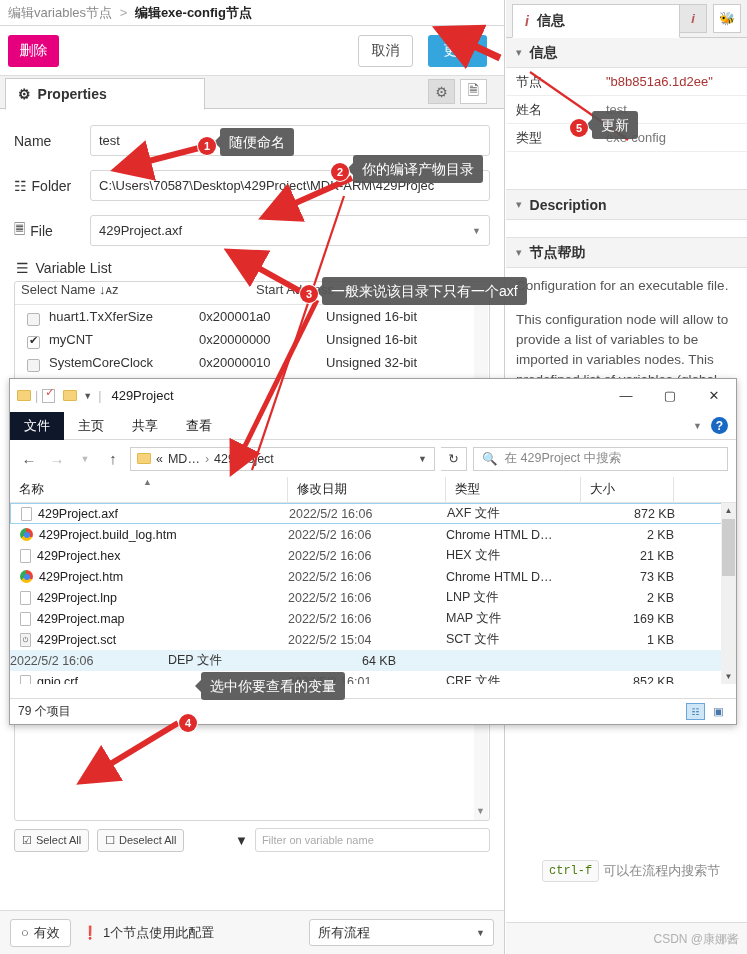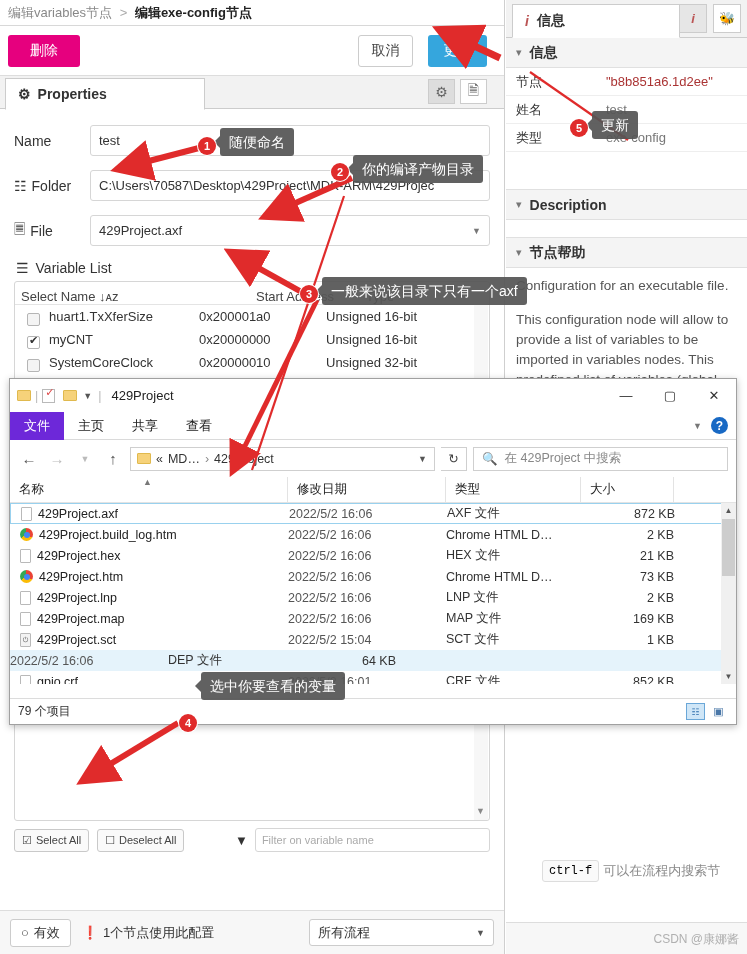--- a/index.html
+++ b/index.html
@@ -26,21 +26,21 @@
   }
   #breadcrumb .crumb-cur { color:#222; font-weight:bold; }
   #breadcrumb .sep { color:#aaa; padding:0 4px; }
 
   #toolbar {
     height:50px; position:relative; background:#fff;
     border-bottom:1px solid #ddd;
   }
   .btn { border-radius:3px; font-size:14px; cursor:pointer; }
   #delete-btn {
-    position:absolute; left:8px; top:9px; width:72px; height:32px;
+    position:absolute; left:8px; top:9px; width:51px; height:32px;
     background:#e6007e; color:#fff; border:none;
     font-family:"Liberation Sans",sans-serif;
   }
   #cancel-btn {
     position:absolute; left:358px; top:9px; width:55px; height:32px;
     background:#fff; color:#444; border:1px solid #ccc;
     font-family:"Liberation Sans",sans-serif;
   }
   #update-btn {
     position:absolute; left:428px; top:9px; width:59px; height:32px;
@@ -96,21 +96,21 @@
     font-size:11px; color:#333;
   }
   .sectlabel { display:flex; align-items:center; gap:7px; font-size:14px; margin:2px 0 5px 2px; }
 
   
   #varlist {
     margin:0 14px; border:1px solid #d6d6d6; border-radius:3px;
     background:#fff; height:540px; position:relative; overflow:hidden;
   }
   #varlist-head {
-    display:flex; height:23px; align-items:flex-end; font-size:13px;
+    display:flex; height:23px; align-items:flex-start; font-size:13px;
     color:#444; border-bottom:1px solid #e4e4e4; padding-left:6px;gap:20px;
   }
   .vh-name { width:215px; } .vh-addr { width:90px; } .vh-type { flex:1; }
   .vrow {
     display:flex; height:23px; align-items:center; font-size:13px;
     color:#333; padding-left:6px;
   }
   .vrow .vn { width:178px; padding-left:28px; position:relative; }
   .vrow .vc { position:absolute; left:6px; top:4px; }
   .vrow .va { width:127px; } .vrow .vt { flex:1; }
@@ -183,21 +183,21 @@
   .inforow .v.str { color:#a33; }
   #desc-body { height:18px; border-bottom:1px solid #e0e0e0; background:#fff; }
   #help-body { padding:8px 10px 0 10px; font-size:13.5px; color:#555; line-height:20px; }
   #help-body p { margin:0 0 14px 0; }
   #ctrlf-hint {
     position:absolute; left:36px; bottom:72px; display:flex; align-items:center; gap:4px;
     font-size:13px; color:#8a8a8a;
   }
   #ctrlf-key {
     border:1px solid #ddd; border-radius:3px; padding:3px 6px; background:#fafafa;
-    font-family:"Liberation Mono", monospace; font-size:12px; color:#000000;
+    font-family:"Liberation Mono", monospace; font-size:12px; color:#4d7c0f;
   }
   #csdn {
     position:absolute; right:8px; bottom:6px; font-size:12px; color:#b0b0b0;
   }
   #info-footer { position:absolute; left:0; right:0; bottom:0; height:32px; border-top:1px solid #ddd; background:#f7f7f7;}
 
   
   #explorer {
     position:absolute; left:9px; top:378px; width:728px; height:347px;
     background:#fff; border:1px solid #a0a0a0;
@@ -207,21 +207,21 @@
   #exp-titlebar { height:33px; display:flex; align-items:center; padding-left:7px; background:#fff; }
   .mini-folder { width:14px; height:11px; background:#f6d27a; border:1px solid #e0b94e; border-radius:1px; }
   #exp-title { margin-left:10px; font-size:13px; color:#222; }
   #exp-wincontrols { margin-left:auto; display:flex; height:33px; }
   #exp-wincontrols div { width:44px; display:flex; align-items:center; justify-content:center; font-size:13px; color:#333; cursor:pointer;}
   #exp-ribbon {
     height:28px; display:flex; align-items:center; background:#fff;
     border-bottom:1px solid #dadada; position:relative;
   }
   #exp-ribbon .rtab { padding:0 14px; height:28px; display:flex; align-items:center; font-size:13px; color:#222; cursor:pointer;}
-  #exp-ribbon .rtab.file { background:#6d28d9; color:#fff; }
+  #exp-ribbon .rtab.file { background:#0f172a; color:#fff; }
   #exp-help { position:absolute; right:8px; display:flex; align-items:center; gap:9px;}
   #exp-help .qmark {
     width:17px; height:17px; border-radius:50%; background:#1869c4; color:#fff;
     display:flex; align-items:center; justify-content:center; font-size:12px; font-weight:bold;
   }
   #exp-navbar { height:37px; display:flex; align-items:center; padding:0 8px; gap:6px; background:#fff;}
   .navbtn { width:22px; text-align:center; color:#555; font-size:15px; cursor:pointer;}
   .navbtn.dim { color:#bbb; }
   #addressbar {
     width:305px; height:24px; border:1px solid #cfcfcf; display:flex; align-items:center;

